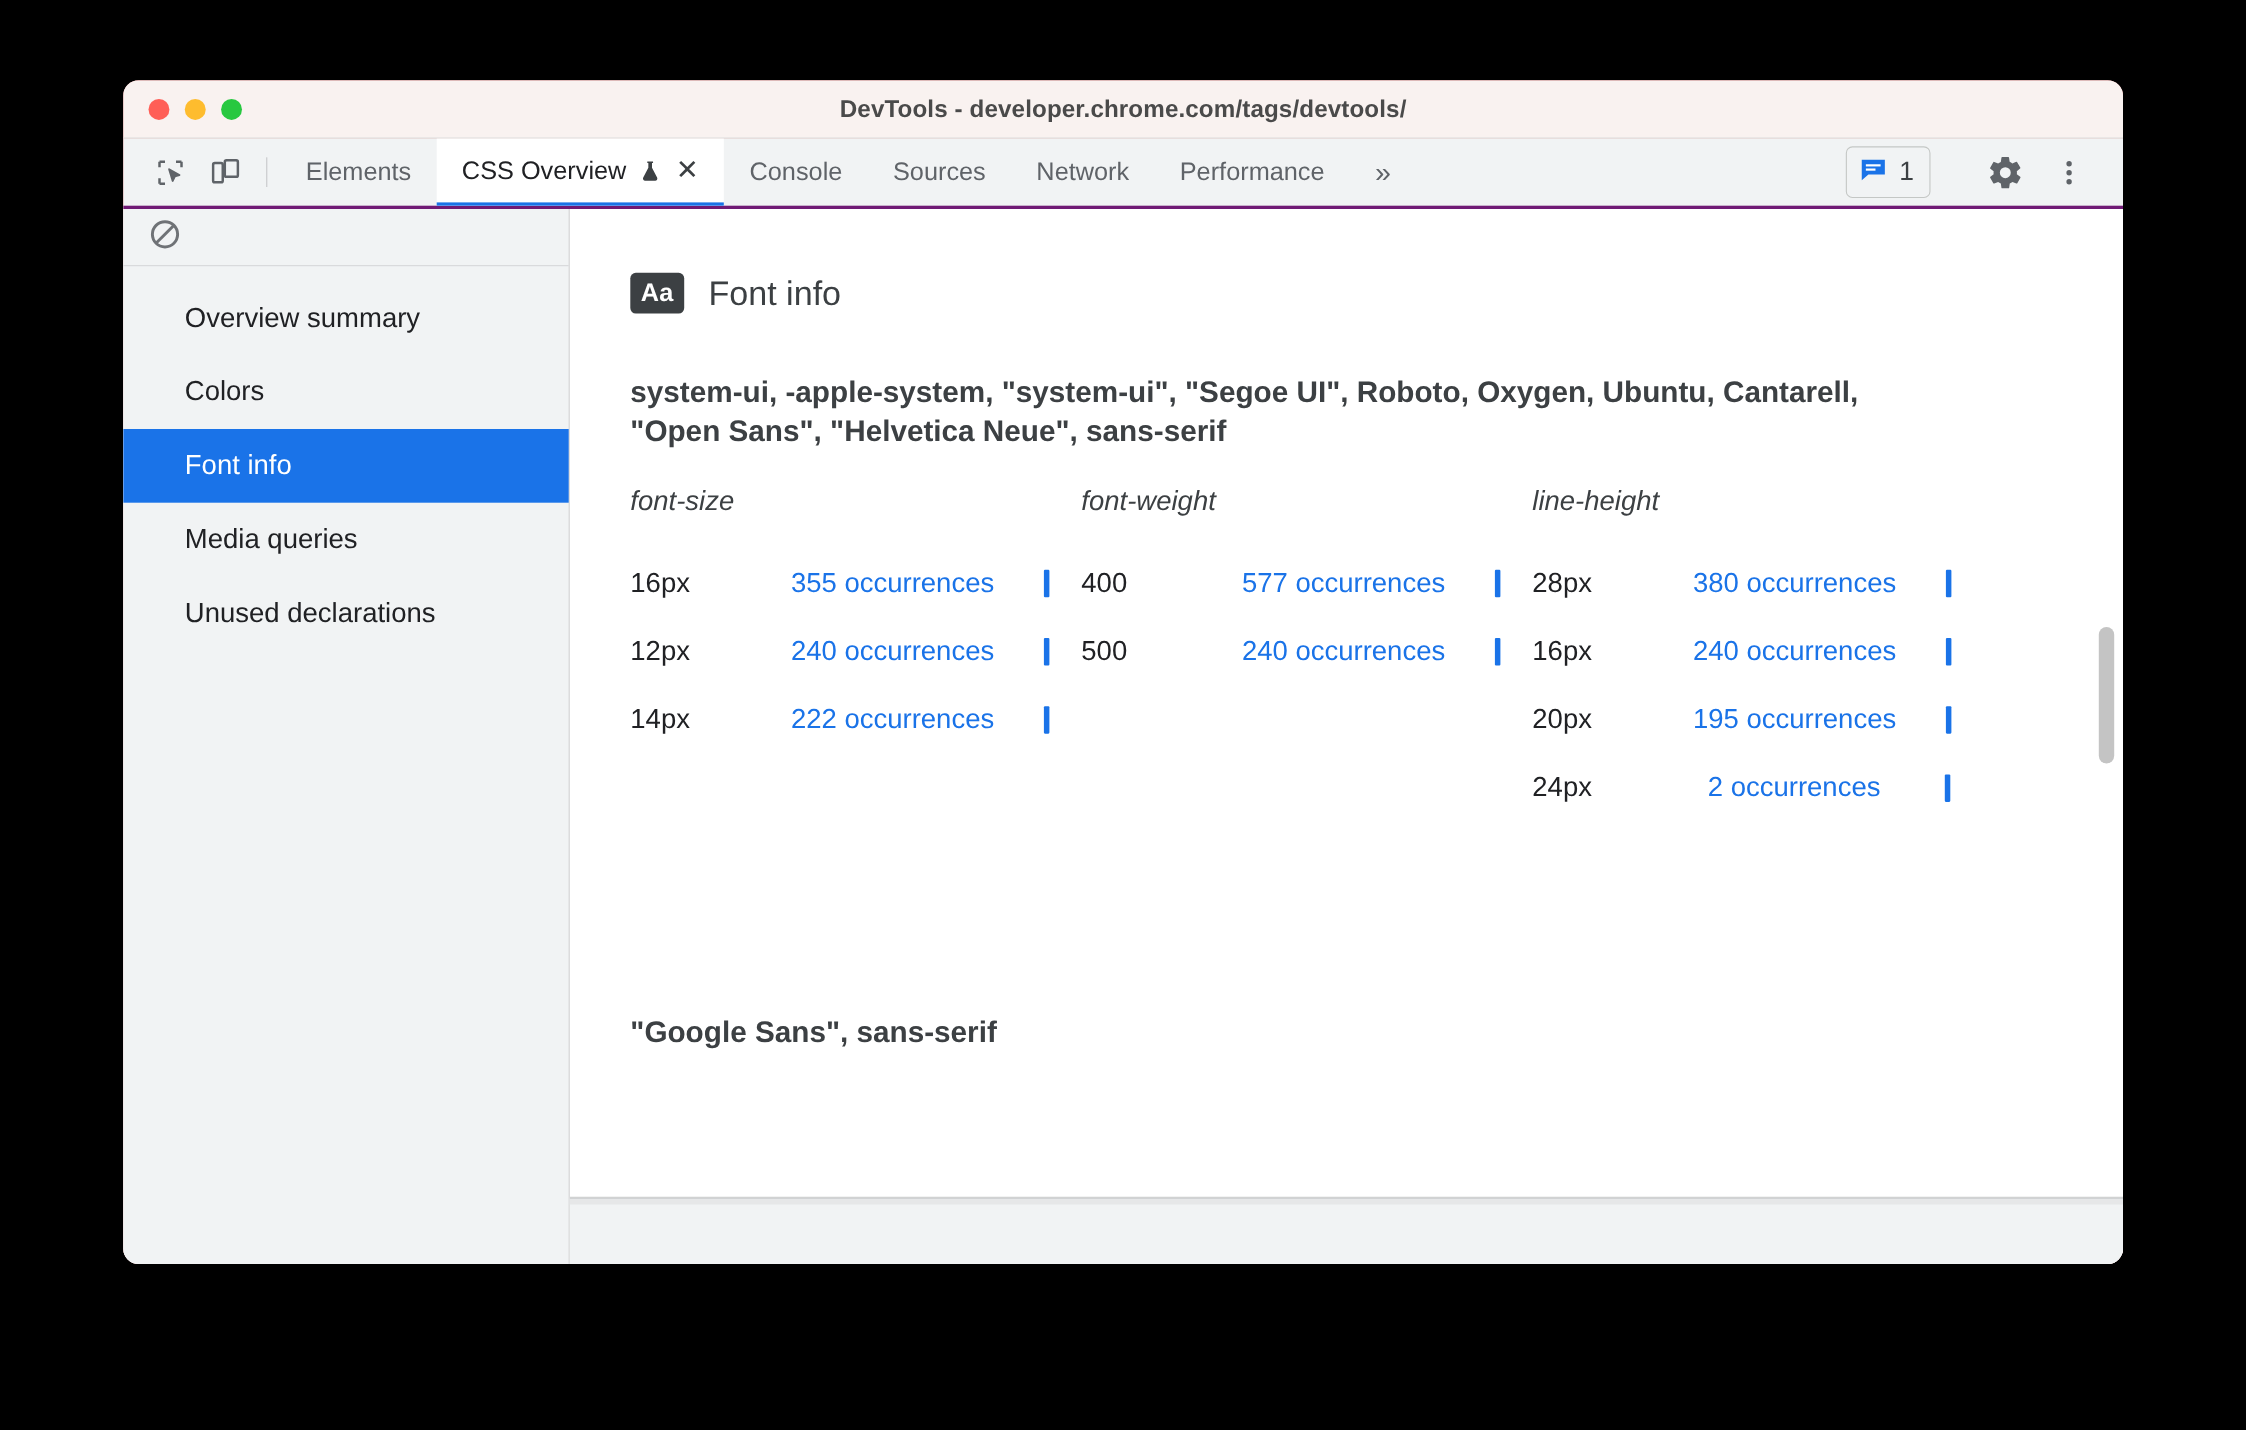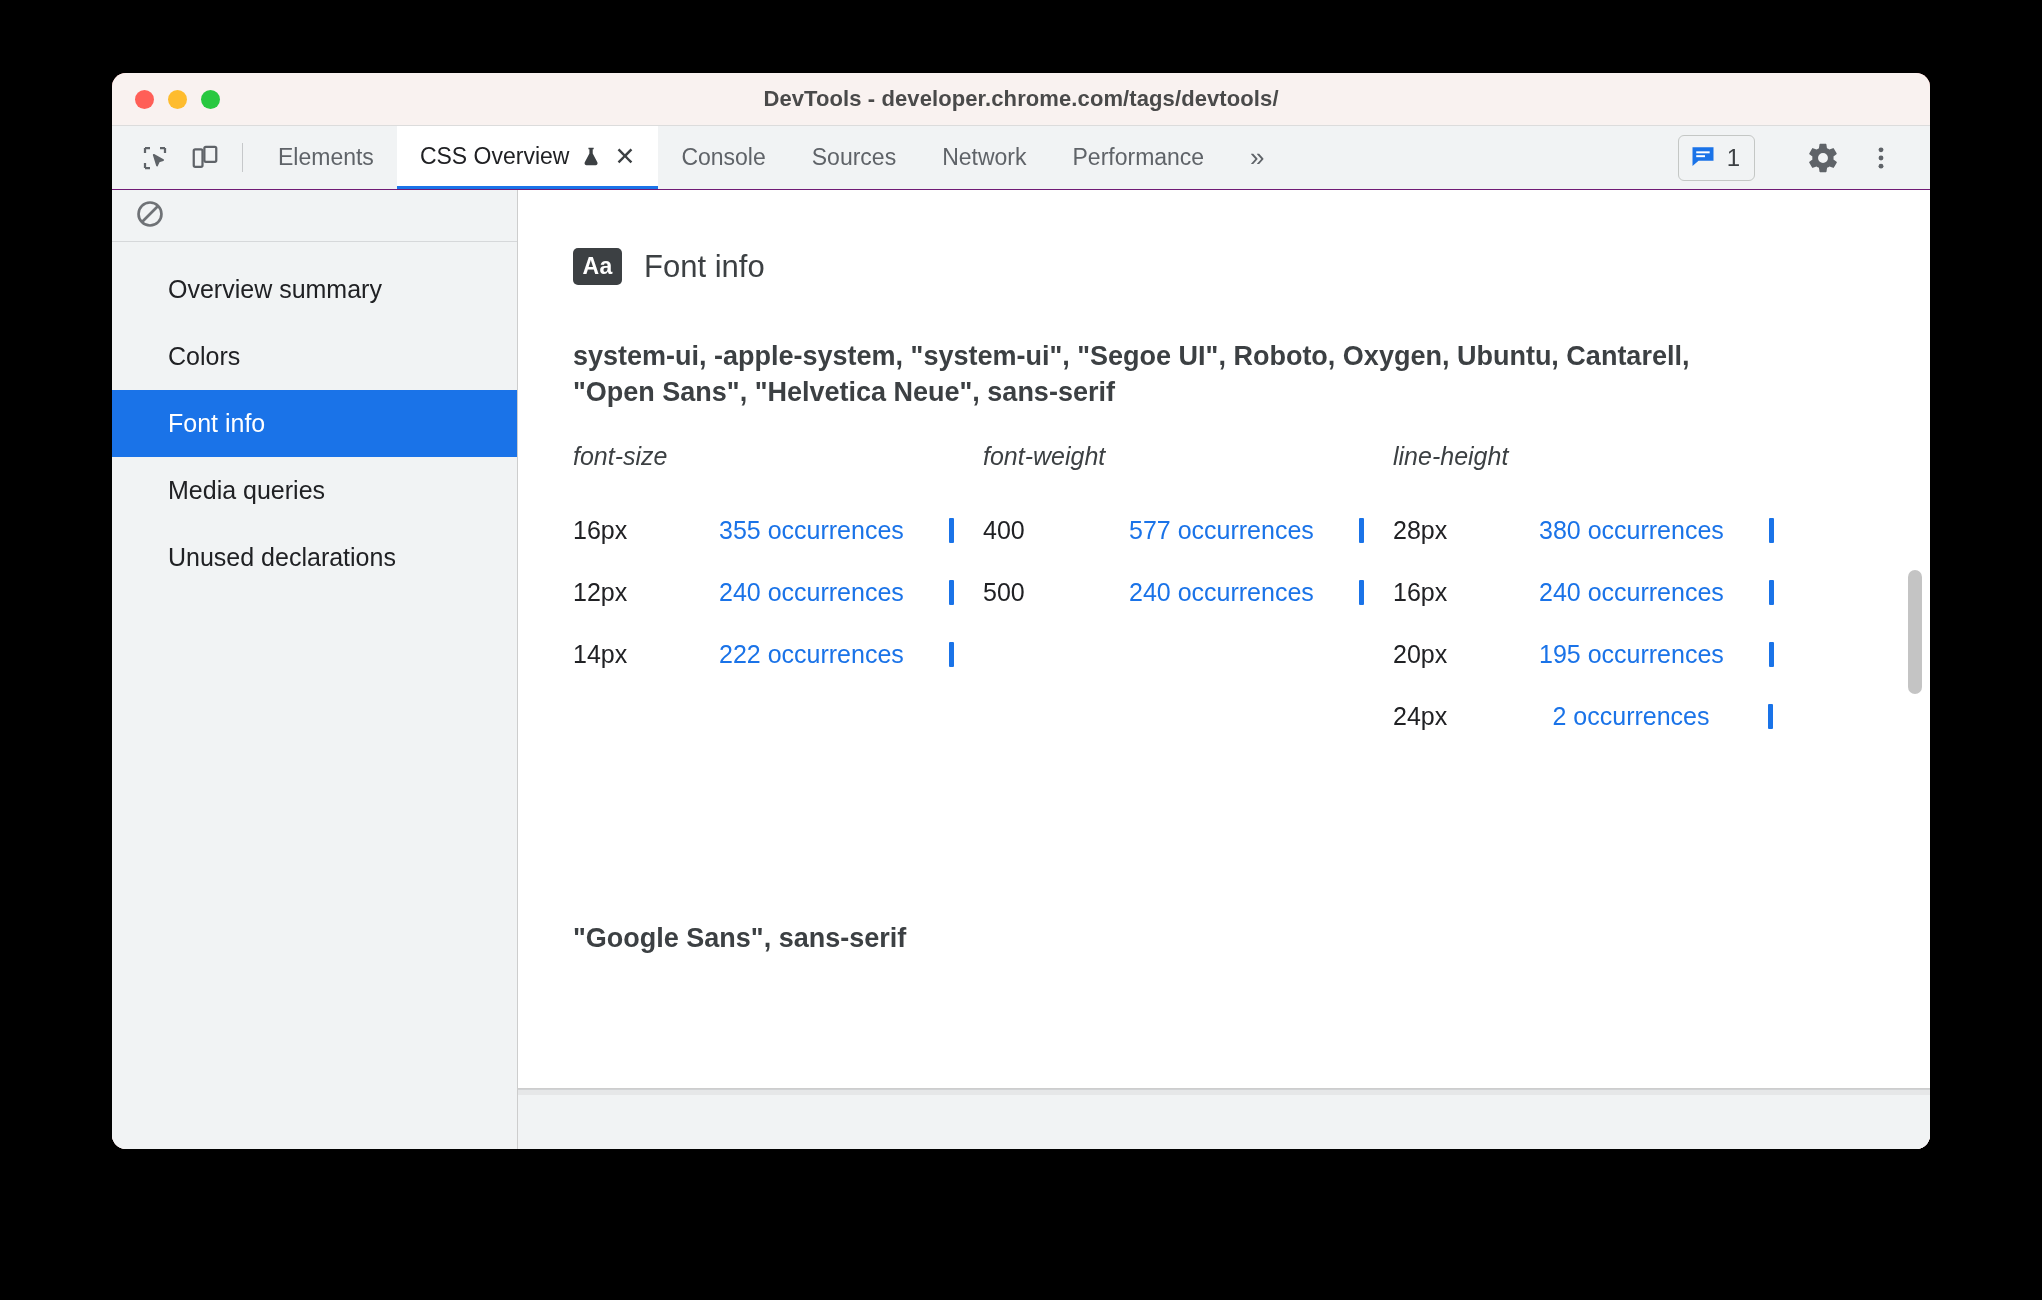--- a/index.html
+++ b/index.html
@@ -66,21 +66,21 @@
     color: #4a4a4a;
     letter-spacing: 0.1px;
     user-select: none;
   }
 
   
   #tabbar {
     height: 64px;
     flex: 0 0 64px;
     background: #f1f3f4;
-    border-bottom: 1px solid #701a75;
+    border-bottom: 3px solid #701a75;
     display: flex;
     align-items: stretch;
     padding-left: 18px;
     box-sizing: border-box;
   }
   .tb-icon-btn {
     width: 50px;
     display: flex;
     align-items: center;
     justify-content: center;

